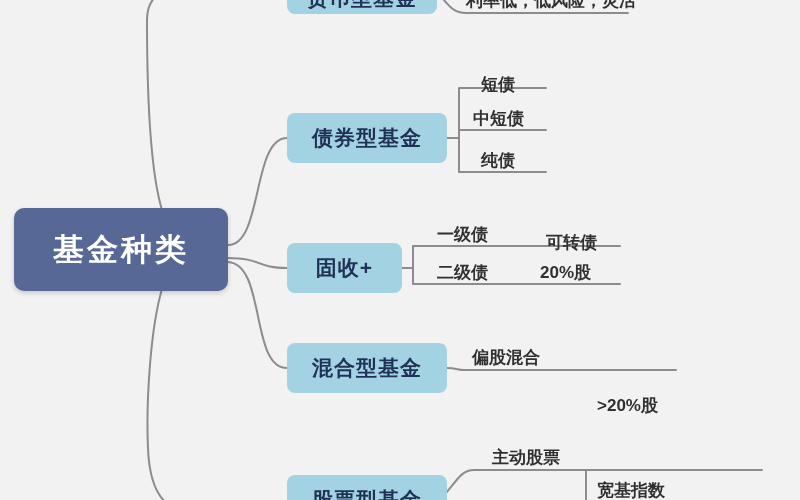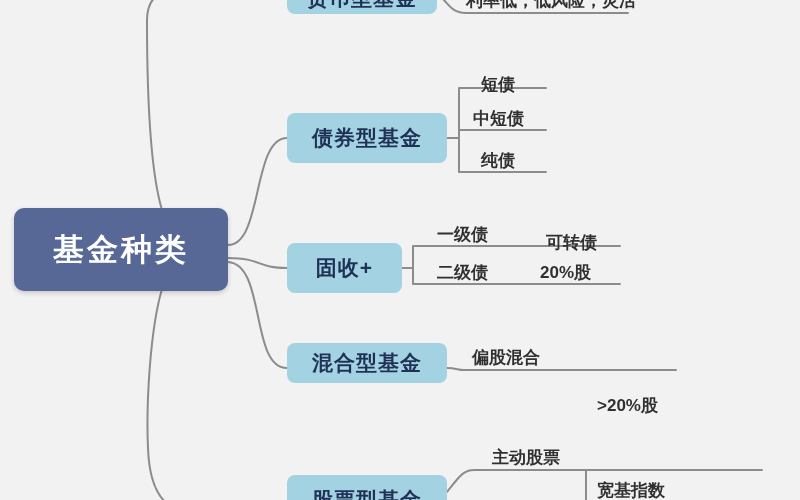--- a/index.html
+++ b/index.html
@@ -20,21 +20,21 @@
   }
   .topic{
     position:absolute;background:#a3d3e2;border-radius:8px;color:#1f3156;
     font-size:21px;font-weight:bold;letter-spacing:1px;
     display:flex;align-items:center;justify-content:center;
     box-sizing:border-box;cursor:pointer;
   }
   .t-money{left:287px;top:-34px;width:150px;height:48px;align-items:flex-end;padding-bottom:2px;}
   .t-bond{left:287px;top:113px;width:160px;height:50px;text-align:center;}
   .t-fixed{left:287px;top:243px;width:115px;height:50px;}
-  .t-mixed{left:287px;top:343px;width:160px;height:40px;}
+  .t-mixed{left:287px;top:343px;width:160px;height:50px;}
   .t-stock{left:287px;top:475px;width:160px;height:50px;}
   .leaf{
     position:absolute;color:#303030;font-size:17px;font-weight:600;
     white-space:nowrap;line-height:20px;cursor:pointer;
   }
   .l-note{left:466px;top:-9px;}
   .l-shortbond{left:481px;top:67px;margin-top:8px;}
   .l-midshort{left:473px;top:109px;}
   .l-pure{left:481px;top:151px;}
   .l-tier1{left:437px;top:225px;}

